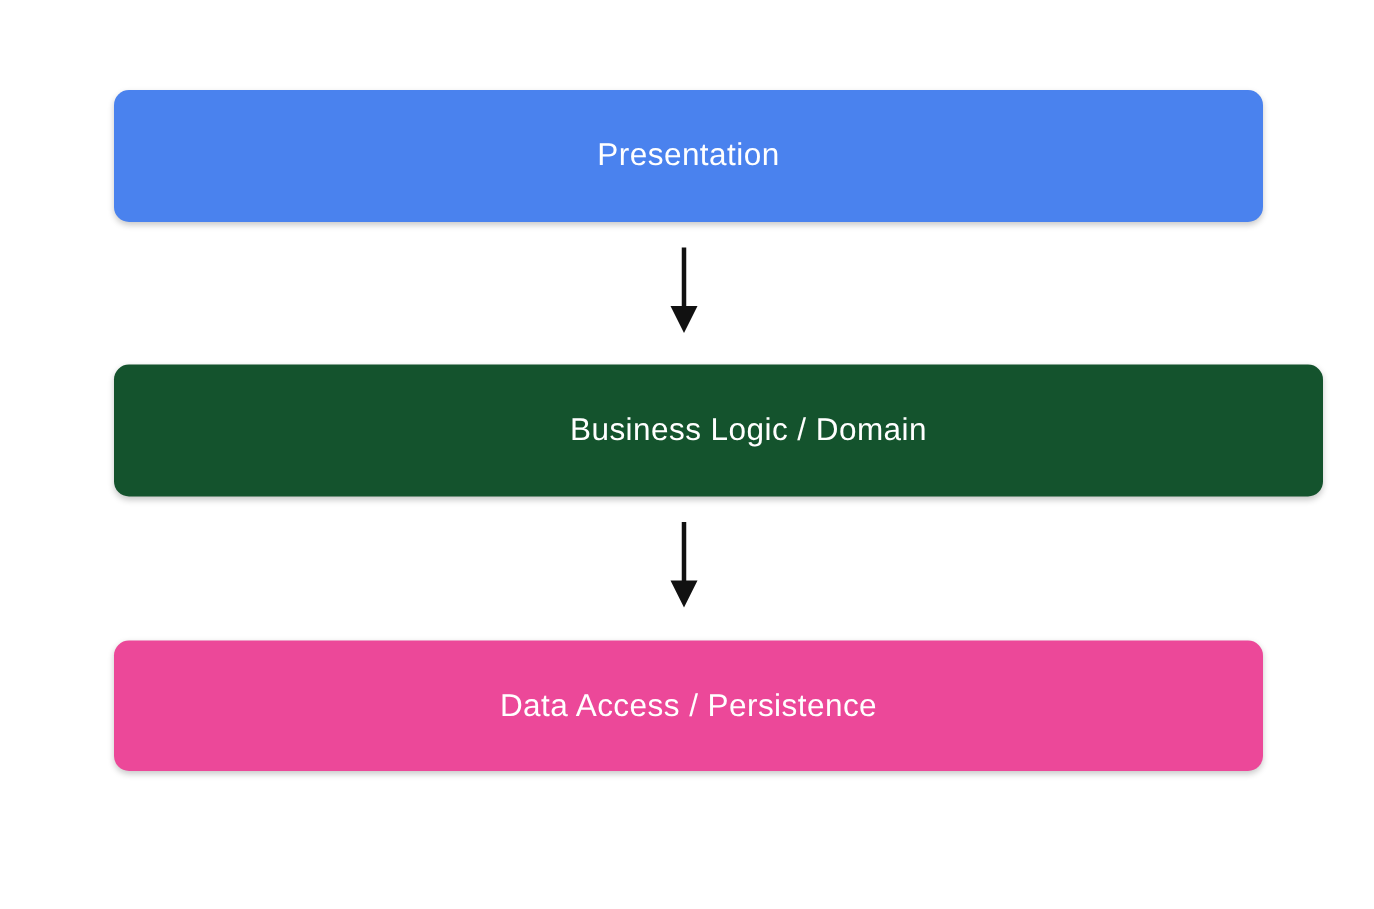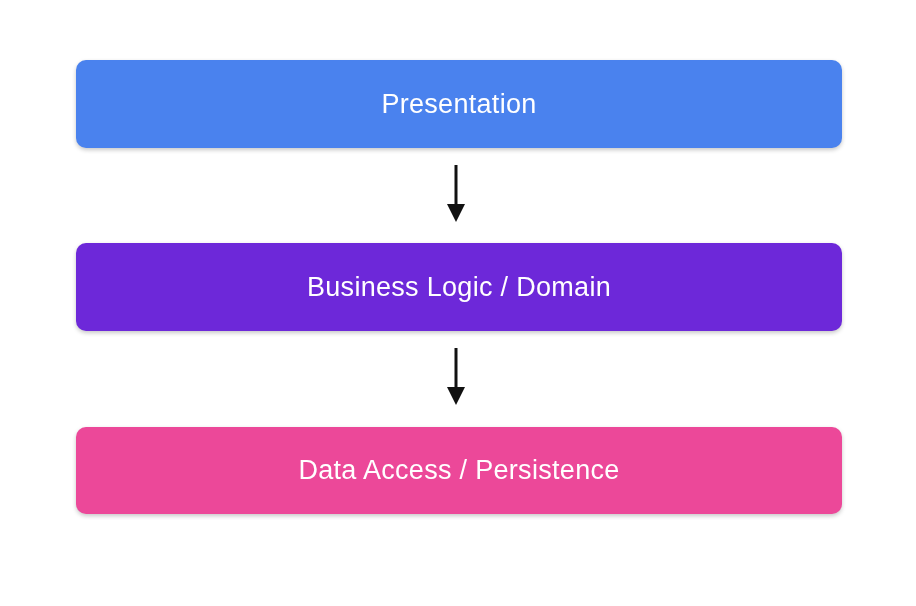--- a/index.html
+++ b/index.html
@@ -21,21 +21,21 @@
     width: 766px;
     height: 88px;
     border-radius: 10px;
     box-shadow: 0 2px 4px rgba(0,0,0,0.22);
     display: flex;
     align-items: center;
     justify-content: center;
   }
   .layer-label {
     color: #ffffff;
-    font-size: 27px;
+    font-size: 21px;
     font-weight: 400;
     letter-spacing: 0.3px;
     white-space: nowrap;
   }
   #box-presentation { top: 60px; }
   #box-business    { top: 243px; }
   #box-data        { top: 427px; height: 87px; }
   .flow-arrow {
     position: absolute;
     left: 443px;
@@ -52,21 +52,21 @@
 
   <div class="layer-box" id="box-presentation" style="background: rgb(74, 130, 238);">
     <span class="layer-label">Presentation</span>
   </div>
 
   <svg class="flow-arrow" id="arrow-1" viewBox="0 0 26 60">
     <line x1="13" y1="1" x2="13" y2="42" stroke="#111111" stroke-width="3"></line>
     <polygon points="4,40 22,40 13,58" fill="#111111"></polygon>
   </svg>
 
-  <div class="layer-box" id="box-business" style="background: #6d28d9;">
+  <div class="layer-box" id="box-business" style="background: #14532d; padding-left: 40px;">
     <span class="layer-label">Business Logic / Domain</span>
   </div>
 
   <svg class="flow-arrow" id="arrow-2" viewBox="0 0 26 60">
     <line x1="13" y1="1" x2="13" y2="42" stroke="#111111" stroke-width="3"></line>
     <polygon points="4,40 22,40 13,58" fill="#111111"></polygon>
   </svg>
 
   <div class="layer-box" id="box-data" style="background: #ec4899;">
     <span class="layer-label">Data Access / Persistence</span>

